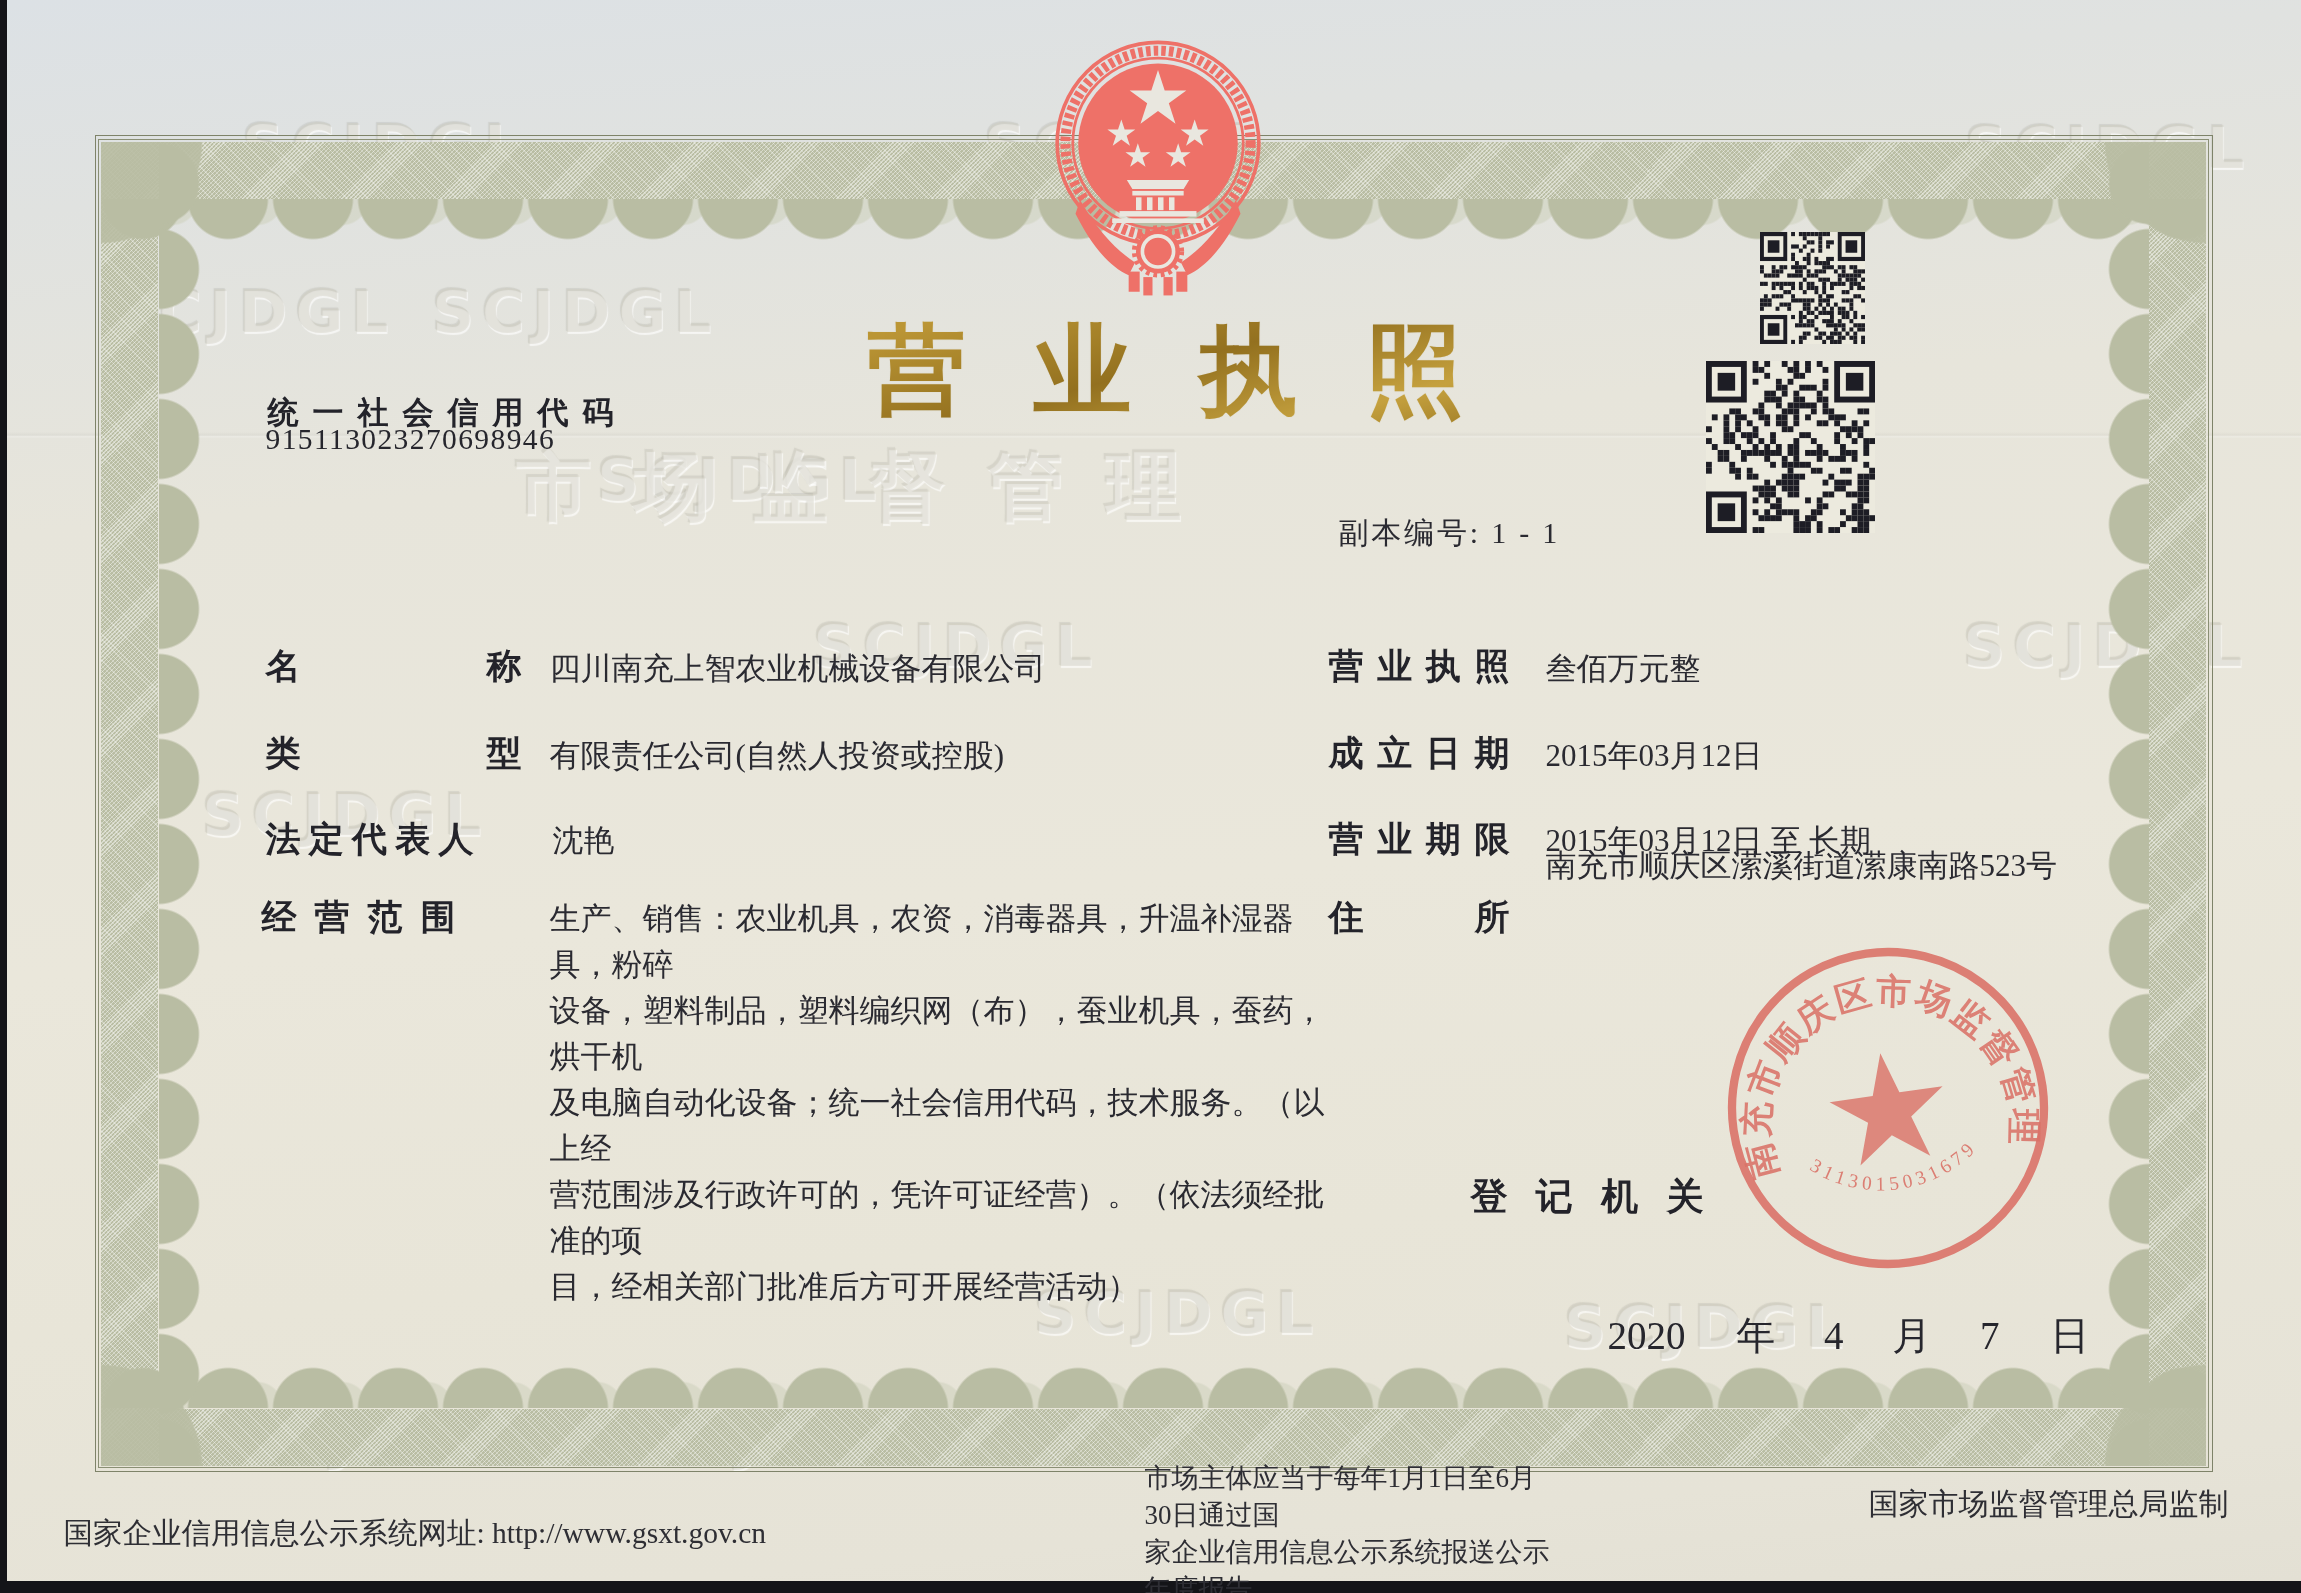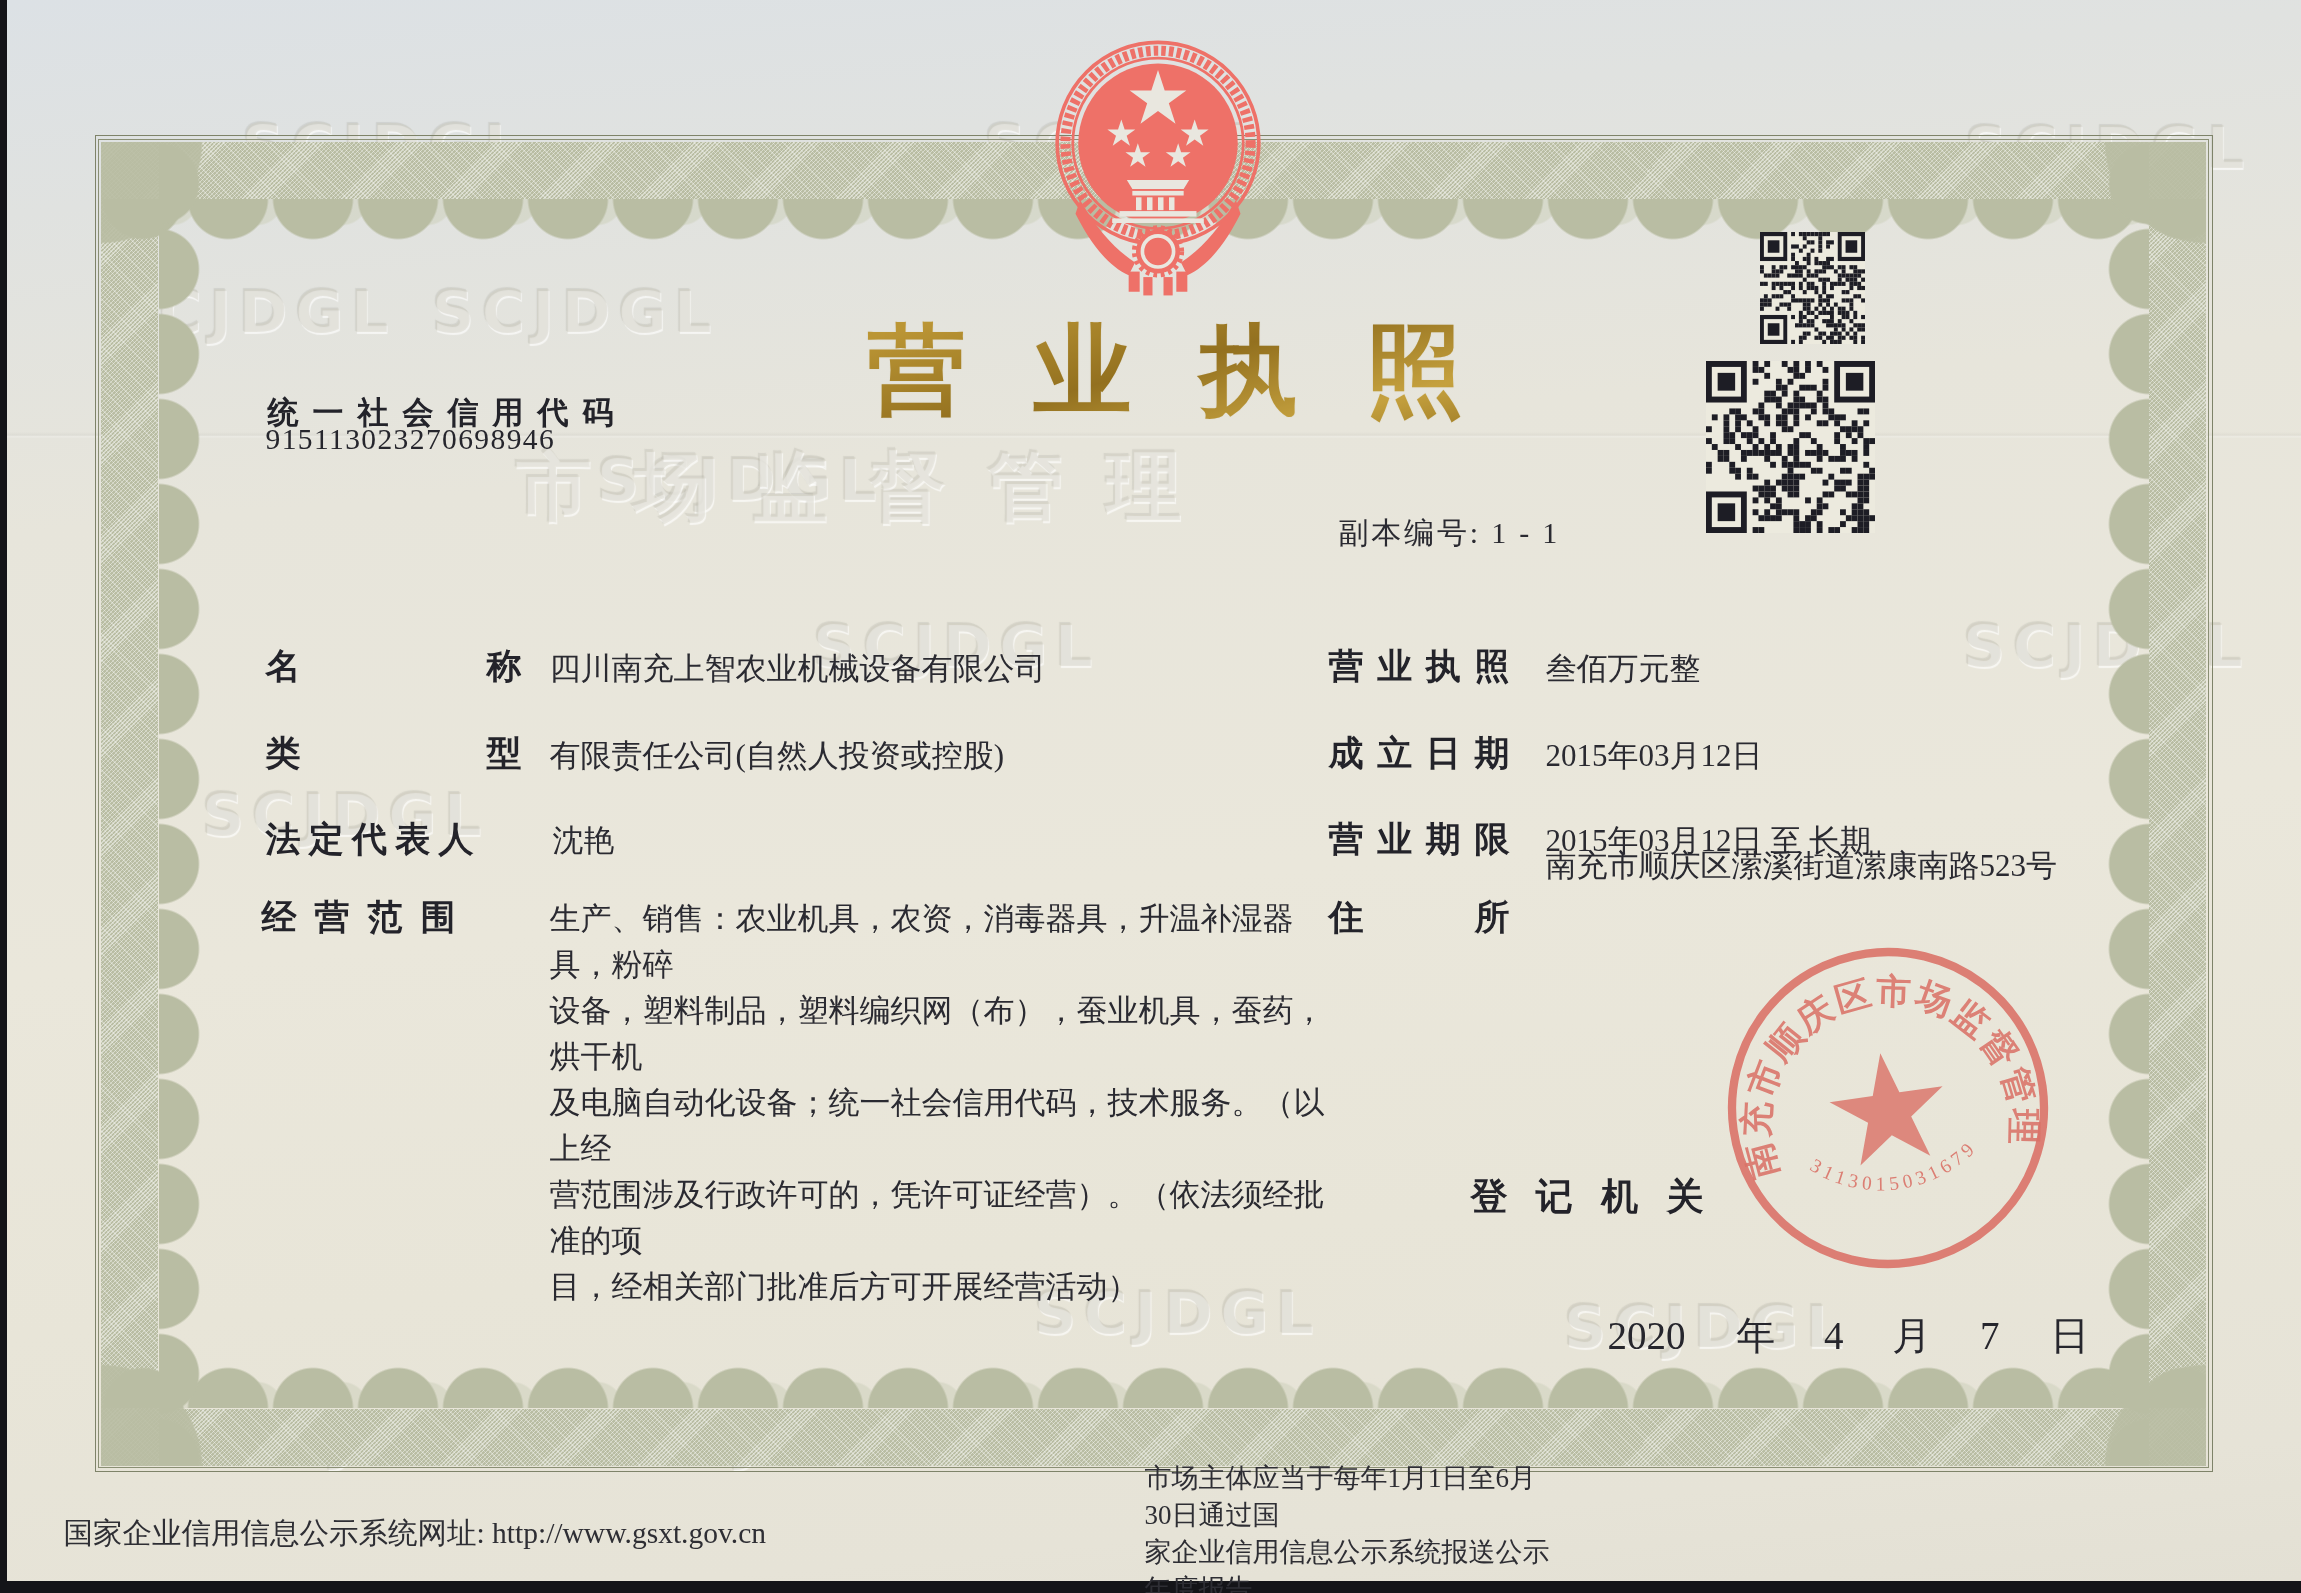--- a/index.html
+++ b/index.html
@@ -768,15 +768,16 @@
         <rect x="126" y="264" width="10" height="20" fill="#ee7168"></rect>
         <rect x="140" y="258" width="12" height="22" fill="#ee7168"></rect>
       </g>
     </svg>
 
     <div class="abs foot" id="foot-left">国家企业信用信息公示系统网址: http://www.gsxt.gov.cn</div>
     <div class="abs foot" id="foot-mid">
       <div>市场主体应当于每年1月1日至6月30日通过国</div>
       <div>家企业信用信息公示系统报送公示年度报告。</div>
     </div>
+    <div class="abs foot" id="foot-right">国家市场监督管理总局监制</div>
   </div>
 </div>
 
 
 </body></html>

